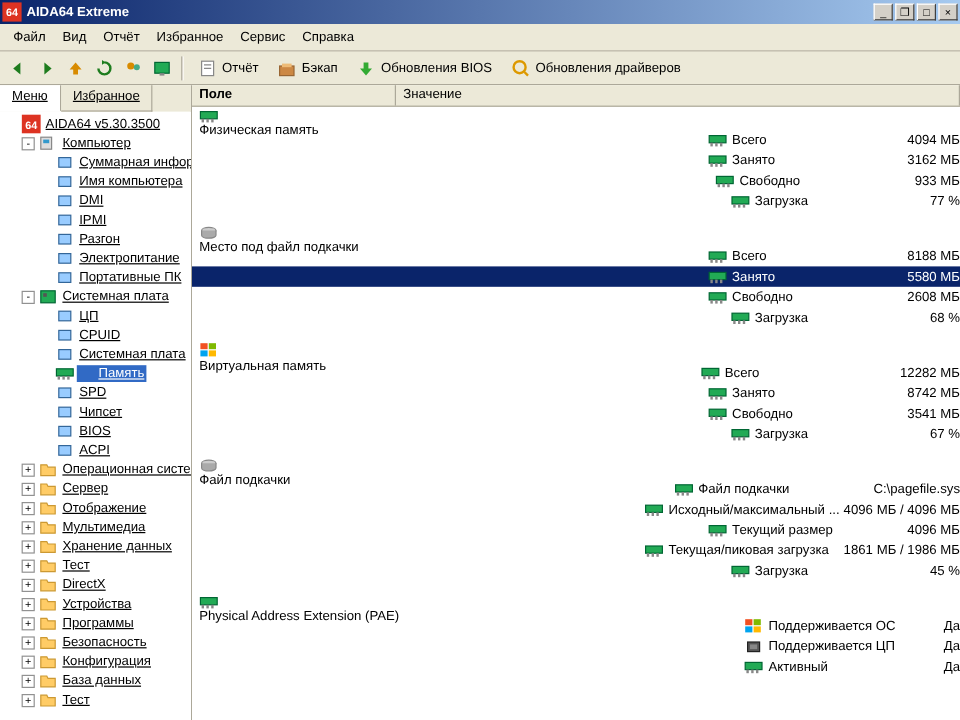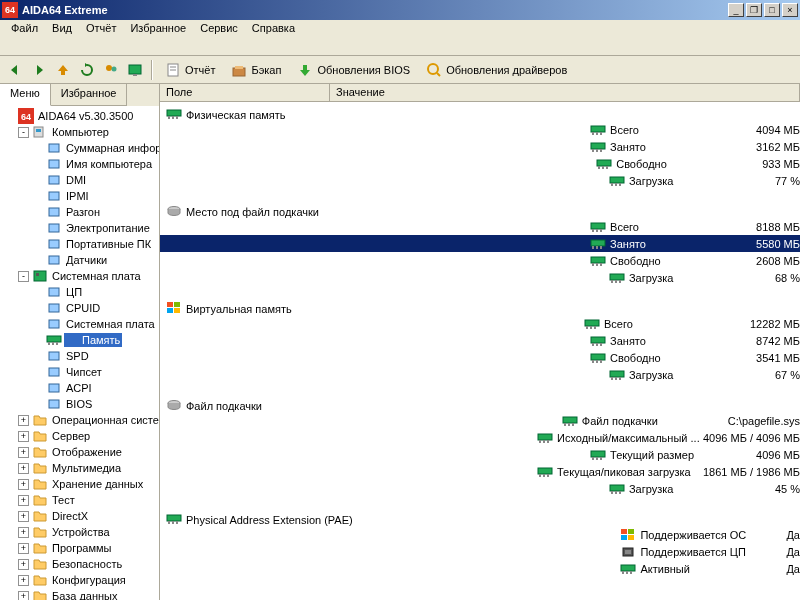--- a/index.html
+++ b/index.html
@@ -4,51 +4,51 @@
 <style>
 * { box-sizing: border-box; margin: 0; padding: 0; }
 body { font-family: Tahoma, Arial, sans-serif; font-size: 11px; background: #ece9d8; width: 800px; height: 600px; overflow: hidden; }
 
 .titlebar { height: 20px; background: linear-gradient(to right, #0a246a, #a6caf0); color: #fff; display: flex; align-items: center; padding: 0 2px; }
 .titlebar .icon64 { width: 16px; height: 16px; background: #d32; color: #fff; font-size: 9px; display: flex; align-items: center; justify-content: center; margin-right: 4px; font-weight: bold; }
 .titlebar .title { flex: 1; font-weight: bold; }
 .titlebar .winbtns { display: flex; gap: 2px; }
 .titlebar .winbtn { width: 16px; height: 14px; background: #d4d0c8; border: 1px solid #fff; border-right-color: #404040; border-bottom-color: #404040; font-size: 9px; text-align: center; line-height: 12px; color: #000; cursor: pointer; }
 
-.menubar { height: 36px; background: #ece9d8; display: flex; align-items: flex-start; padding: 0 4px; border-bottom: 1px solid #aca899; }
+.menubar { height: 23px; background: #ece9d8; display: flex; align-items: center; padding: 0 4px; border-bottom: 1px solid #aca899; }
 .menubar span { padding: 2px 7px; cursor: pointer; }
 
 .toolbar { height: 28px; background: #ece9d8; display: flex; align-items: center; padding: 2px 4px; border-bottom: 1px solid #aca899; gap: 2px; }
 .toolbar .tbtn { width: 22px; height: 22px; display: flex; align-items: center; justify-content: center; cursor: pointer; border: 1px solid transparent; }
 .toolbar .sep { width: 2px; height: 20px; border-left: 1px solid #aca899; border-right: 1px solid #fff; margin: 0 3px; }
 .toolbar .textbtn { display: flex; align-items: center; gap: 4px; padding: 0 6px; height: 22px; cursor: pointer; border: 1px solid transparent; }
 
 .main { display: flex; height: 534px; }
 .sidebar { width: 160px; background: #fff; border-right: 1px solid #aca899; display: flex; flex-direction: column; }
 .tabs { height: 22px; display: flex; background: #ece9d8; }
-.tab { padding: 3px 10px; border-right: 1px solid #aca899; border-bottom: 1px solid #aca899; cursor: pointer; background: #ece9d8; }
+.tab { padding: 3px 10px; border-right: 1px solid #aca899; border-bottom: 1px solid #aca899; cursor: pointer; background: #ece9d8; text-decoration: underline; }
 .tab.active { background: #fff; border-bottom: 1px solid #fff; }
 
 .tree { flex: 1; overflow: auto; padding: 2px; background: #fff; }
 .tree-item { display: flex; align-items: center; height: 16px; white-space: nowrap; cursor: pointer; padding-right: 4px; }
 .tree-item .expander { width: 11px; height: 11px; border: 1px solid #919191; background: #fff; font-size: 9px; line-height: 8px; text-align: center; margin-right: 3px; color: #000; flex-shrink: 0; }
 .tree-item .noexp { width: 11px; margin-right: 3px; flex-shrink: 0; }
 .tree-item .ticon { width: 16px; height: 16px; margin-right: 2px; flex-shrink: 0; display: flex; align-items: center; justify-content: center; font-size: 10px; }
-.tree-item .label { padding: 1px 2px; }
+.tree-item .label { padding: 1px 2px; text-decoration: underline; }
 .tree-item.selected .label { background: #316ac5; color: #fff; padding-left: 18px; }
 .d0 { padding-left: 2px; } .d1 { padding-left: 16px; } .d2 { padding-left: 30px; }
 
 .content { flex: 1; background: #fff; display: flex; flex-direction: column; }
 .cheader { height: 18px; display: flex; background: #ece9d8; border-bottom: 1px solid #aca899; }
 .cheader .col { padding: 2px 6px; border-right: 1px solid #aca899; }
-.cheader .col1 { width: 170px; }
+.cheader .col1 { width: 170px; font-weight: bold; }
 .cheader .col2 { flex: 1; }
 
 .list { flex: 1; overflow: auto; padding: 2px 0; }
-.section { display: flex; align-items: flex-end; height: 17px; padding-left: 6px; }
+.section { display: flex; align-items: flex-start; height: 17px; padding-left: 6px; flex-direction: column; }
 .section .sicon { width: 16px; height: 14px; margin-right: 4px; display: flex; align-items: center; justify-content: center; }
 .section .stext { font-weight: normal; }
 .row { display: flex; align-items: center; height: 17px; padding-left: 24px; justify-content: flex-end; }
 .row .ricon { width: 16px; height: 12px; margin-right: 4px; display: flex; align-items: center; justify-content: center; }
 .row .field { width: 146px; }
 .row .val { }
 .row.sel { background: #0a246a; color: #fff; }
 .row.sel .field, .row.sel .val { color: #fff; }
 .spacer { height: 12px; }
 
@@ -225,29 +225,20 @@
         </div>
         <div class="tree-item d2">
           <div class="noexp"></div>
           <div class="ticon">
             <svg width="16" height="14">
               <rect x="3" y="3" width="10" height="8" fill="#9cf" stroke="#369"></rect>
             </svg>
           </div>
           <span class="label">Портативные ПК</span>
         </div>
-        <div class="tree-item d2">
-          <div class="noexp"></div>
-          <div class="ticon">
-            <svg width="16" height="14">
-              <rect x="3" y="3" width="10" height="8" fill="#9cf" stroke="#369"></rect>
-            </svg>
-          </div>
-          <span class="label">Датчики</span>
-        </div>
         <div class="tree-item d1">
           <div class="expander">-</div>
           <div class="ticon">
             <svg width="16" height="14">
               <rect x="2" y="2" width="12" height="10" fill="#2a5" stroke="#063"></rect>
               <rect x="4" y="4" width="3" height="3" fill="#555"></rect>
             </svg>
           </div>
           <span class="label">Системная плата</span>
         </div>
@@ -308,30 +299,30 @@
           </div>
           <span class="label">Чипсет</span>
         </div>
         <div class="tree-item d2">
           <div class="noexp"></div>
           <div class="ticon">
             <svg width="16" height="14">
               <rect x="3" y="3" width="10" height="8" fill="#9cf" stroke="#369"></rect>
             </svg>
           </div>
+          <span class="label">BIOS</span>
+        </div>
+        <div class="tree-item d2">
+          <div class="noexp"></div>
+          <div class="ticon">
+            <svg width="16" height="14">
+              <rect x="3" y="3" width="10" height="8" fill="#9cf" stroke="#369"></rect>
+            </svg>
+          </div>
           <span class="label">ACPI</span>
-        </div>
-        <div class="tree-item d2">
-          <div class="noexp"></div>
-          <div class="ticon">
-            <svg width="16" height="14">
-              <rect x="3" y="3" width="10" height="8" fill="#9cf" stroke="#369"></rect>
-            </svg>
-          </div>
-          <span class="label">BIOS</span>
         </div>
         <div class="tree-item d1">
           <div class="expander">+</div>
           <div class="ticon">
             <svg width="16" height="14">
               <path d="M2 3 L7 3 L8 5 L14 5 L14 12 L2 12 Z" fill="#fc6" stroke="#c93"></path>
             </svg>
           </div>
           <span class="label">Операционная система</span>
         </div>

